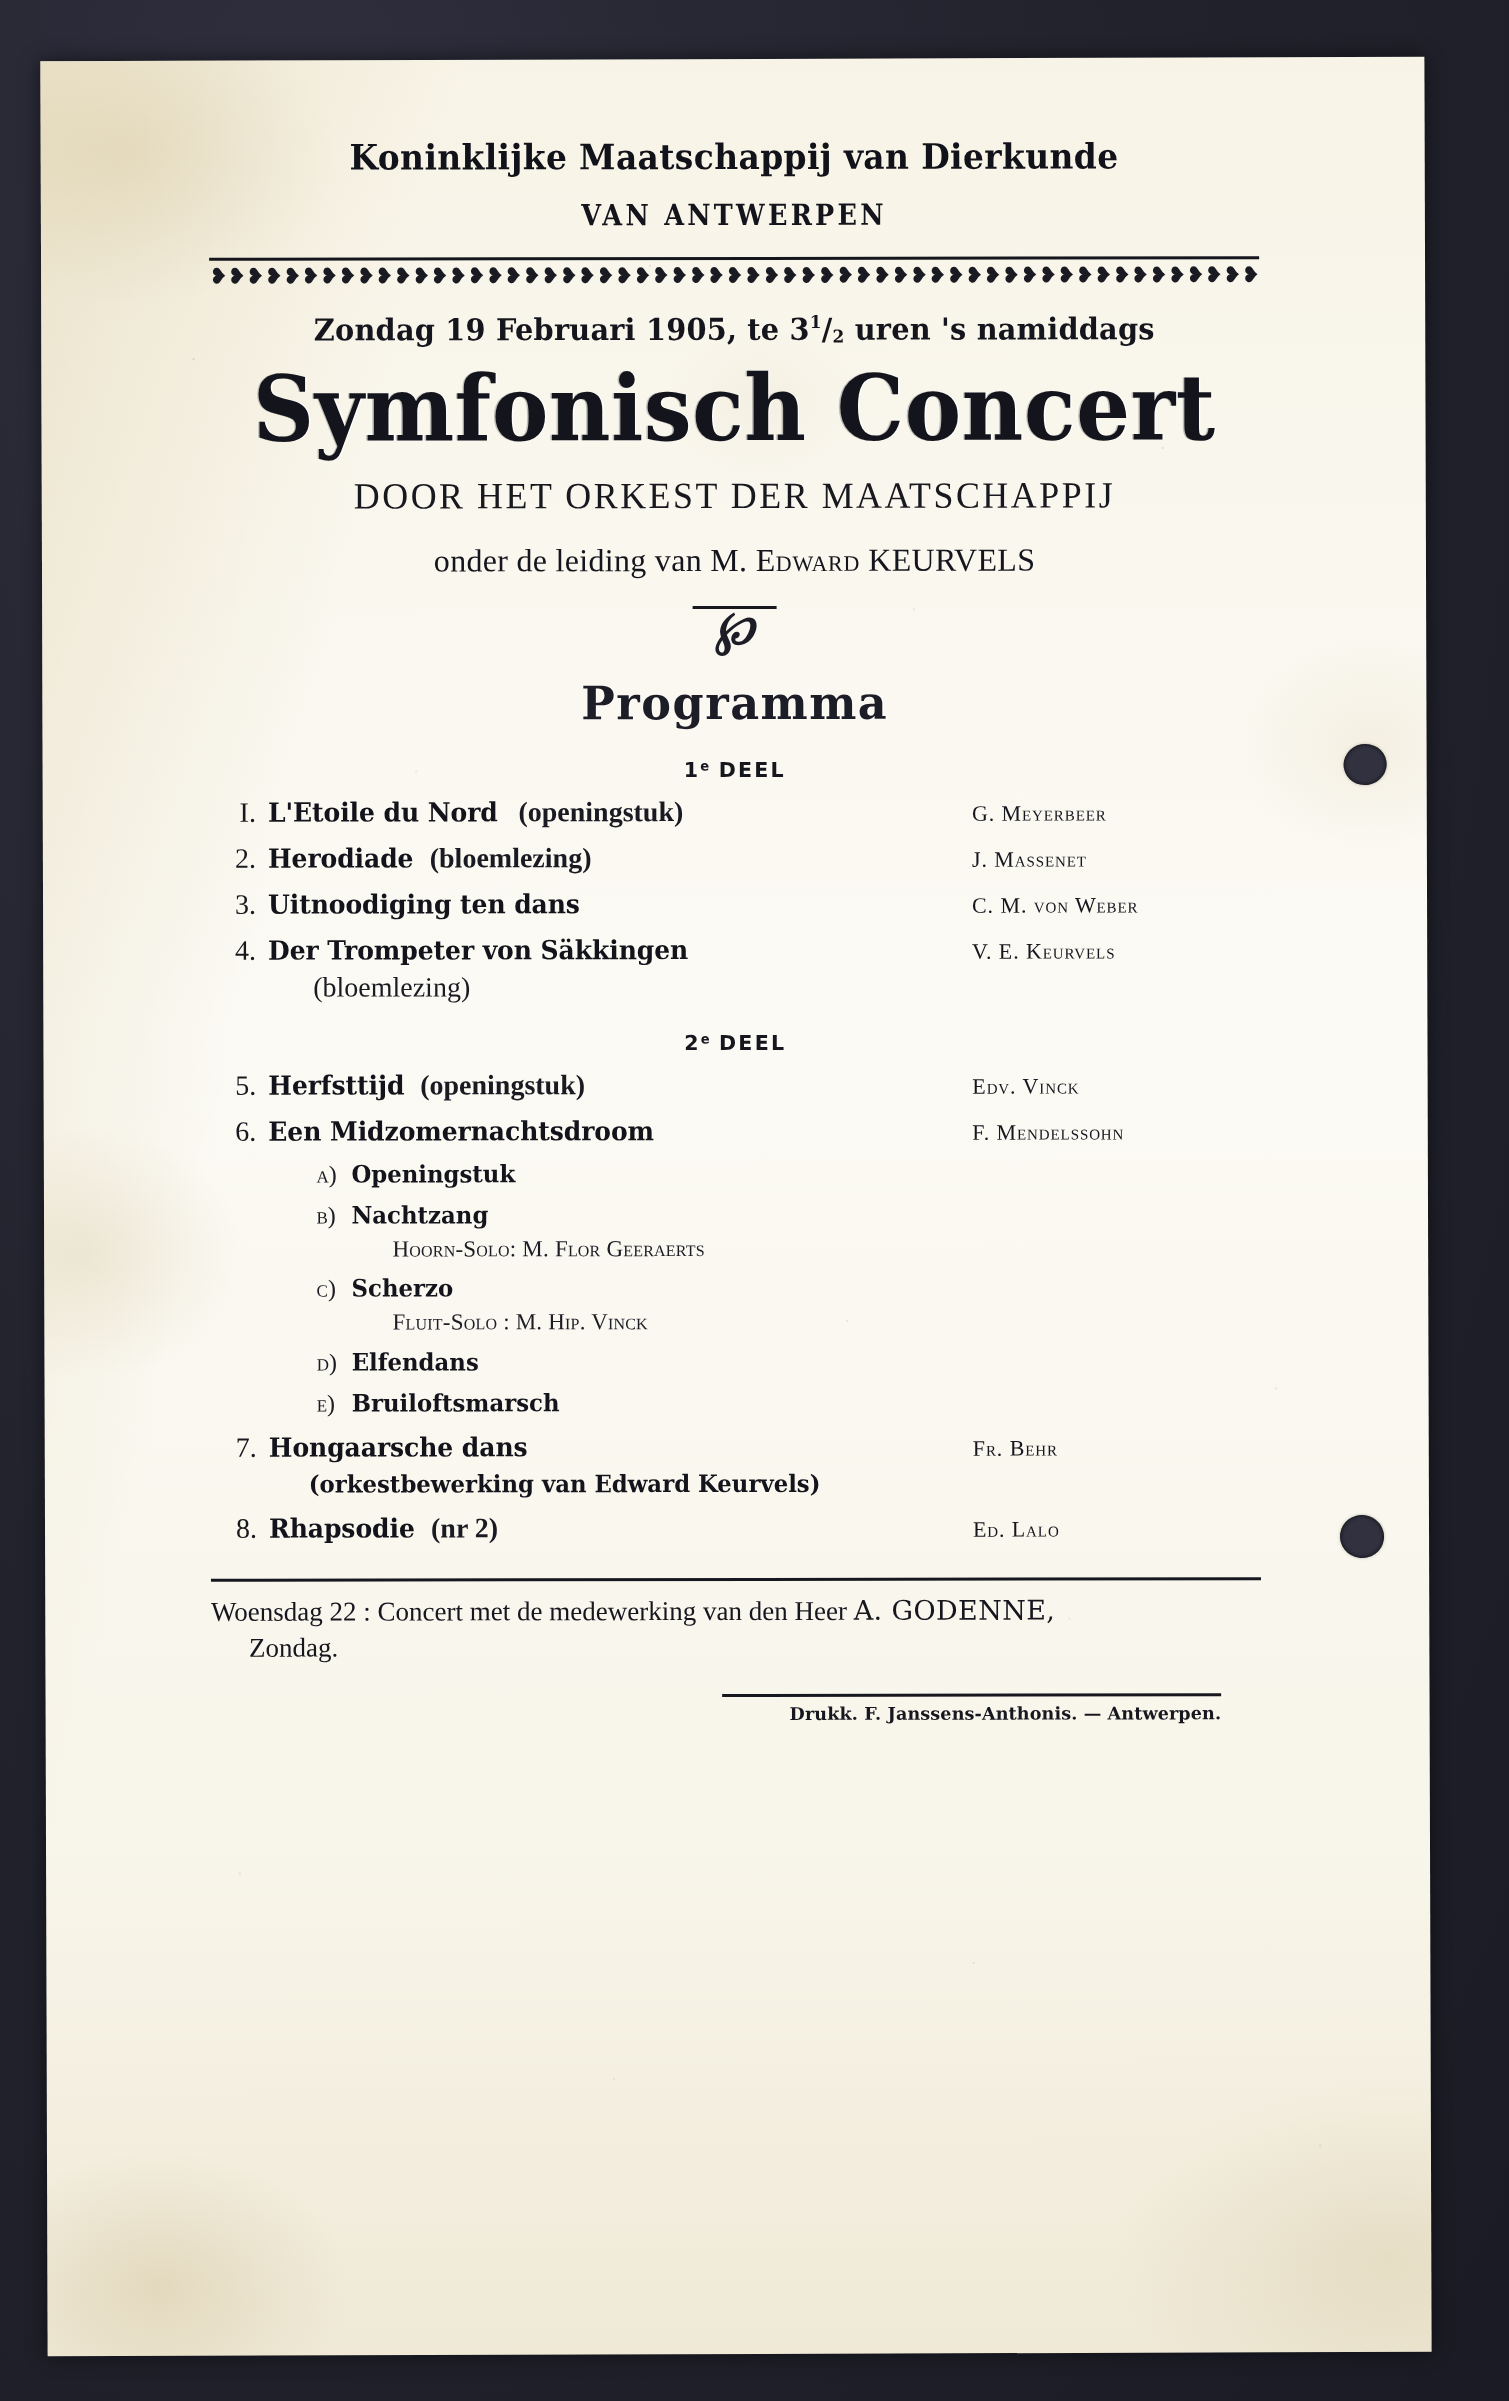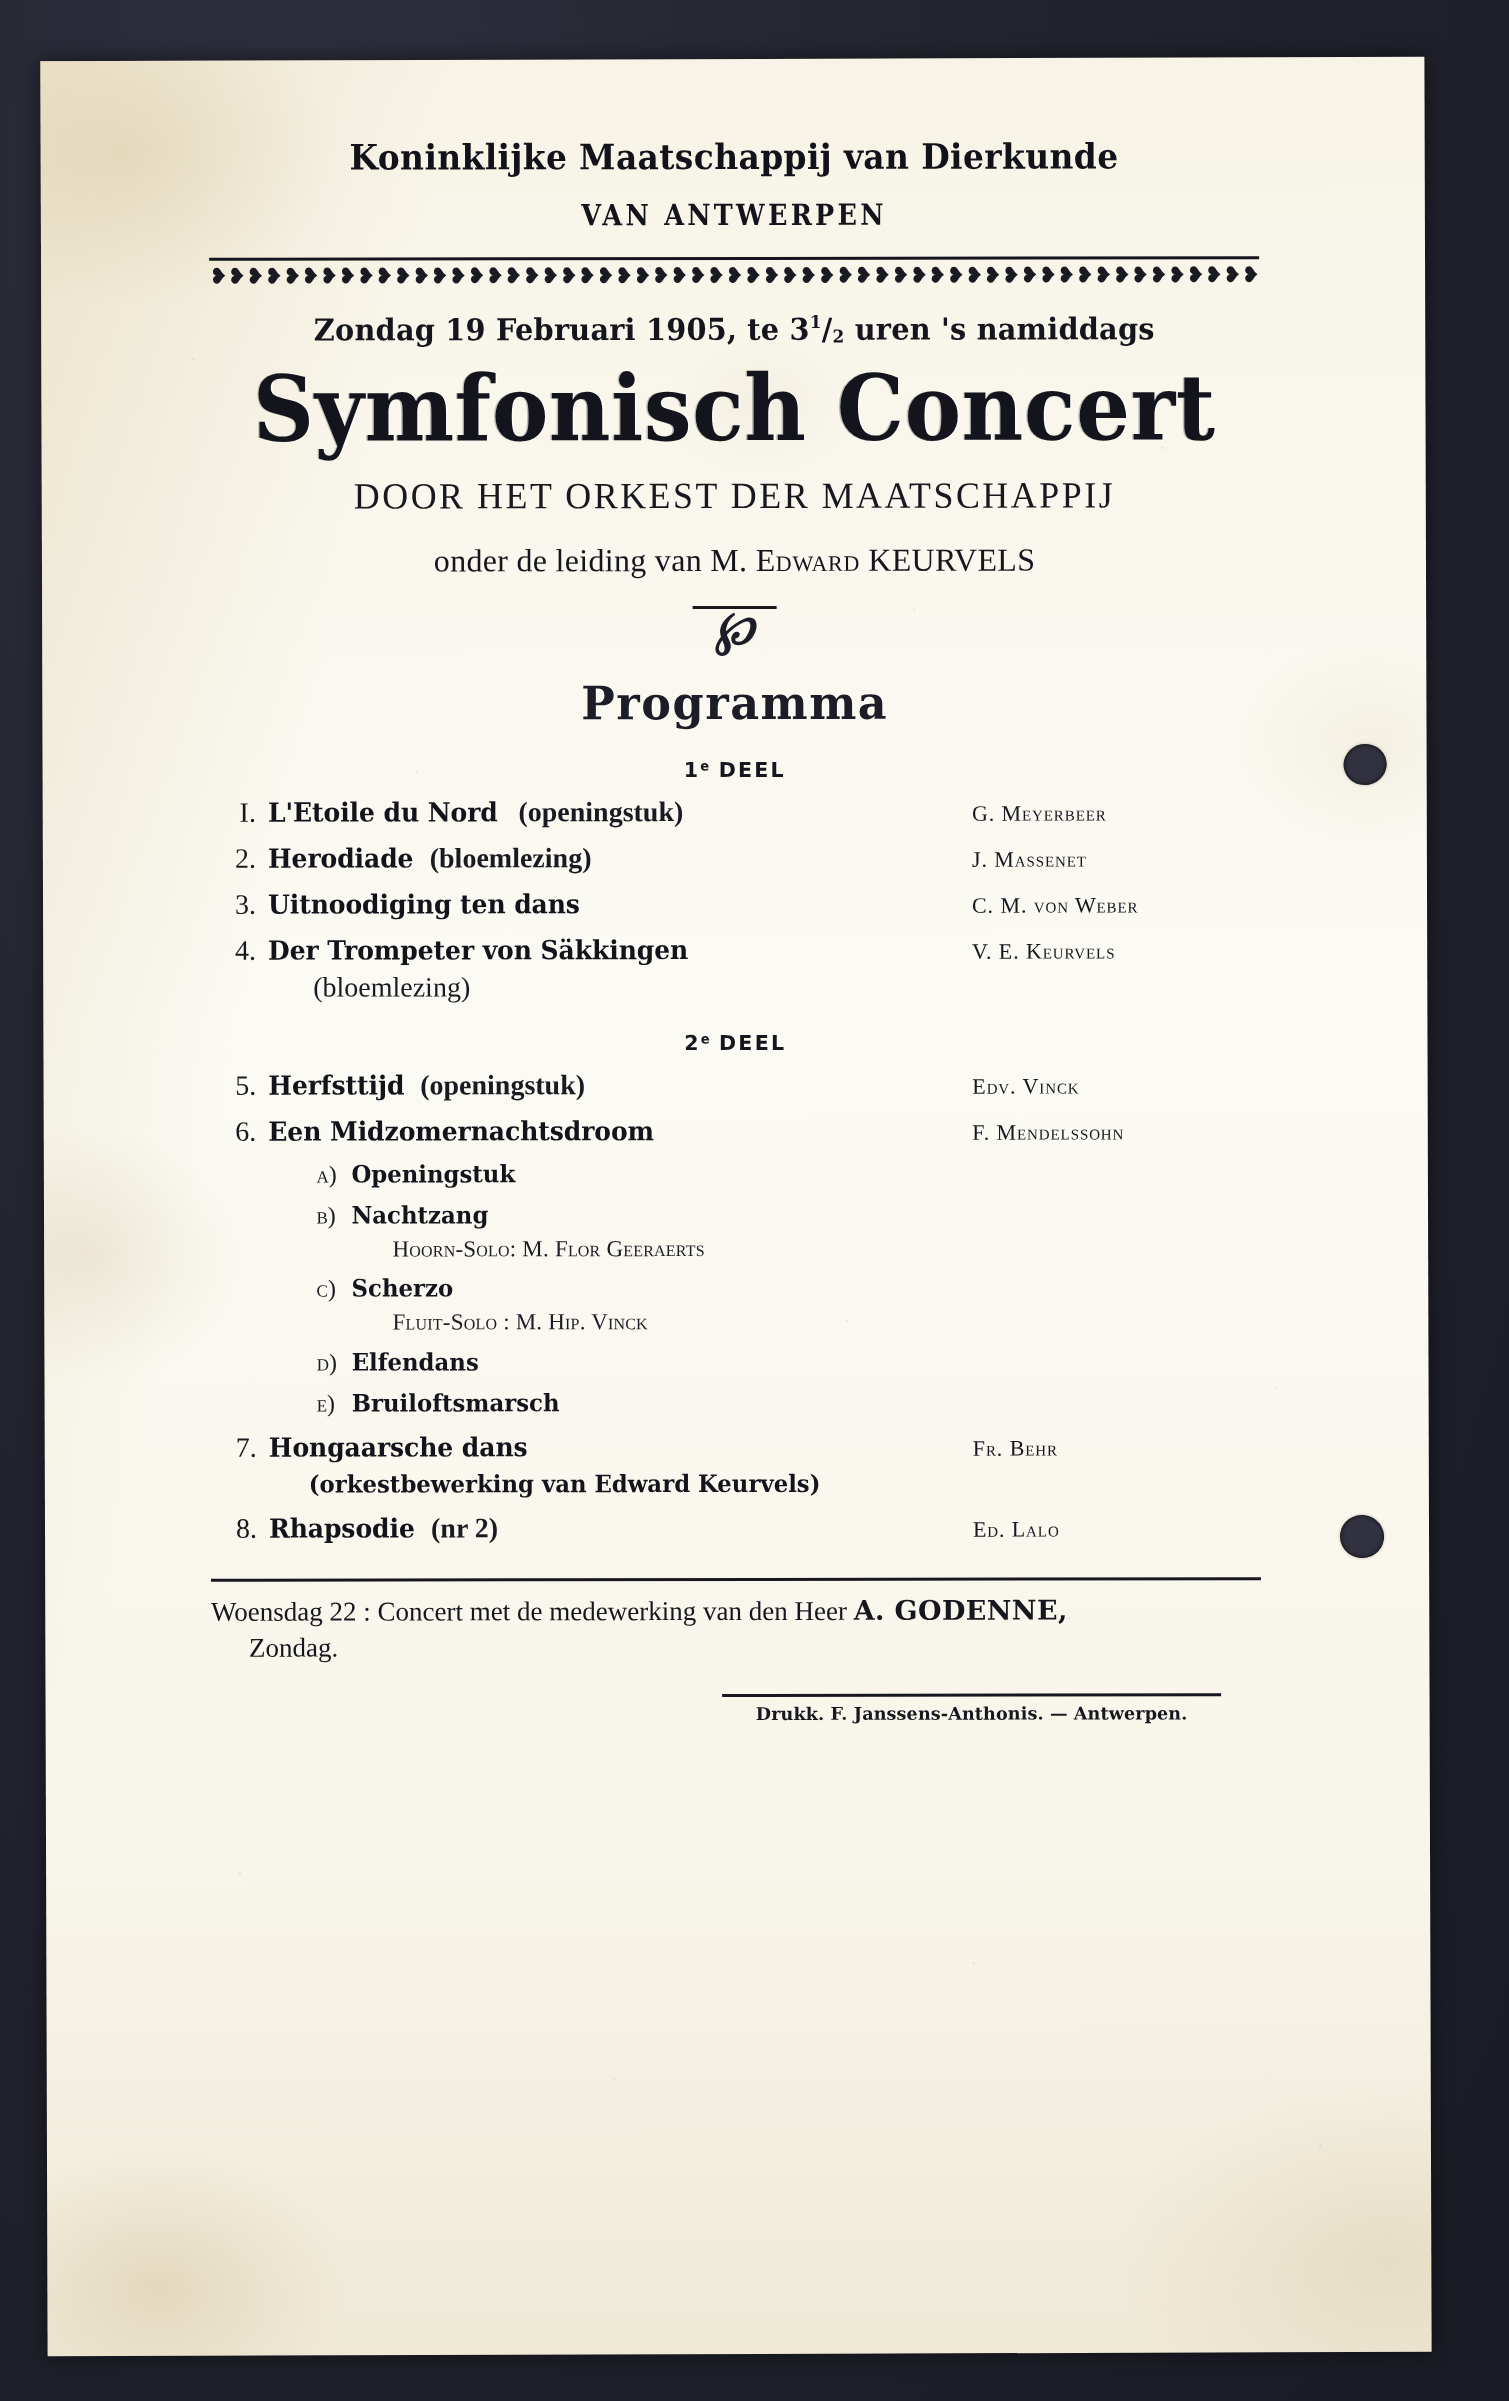--- a/index.html
+++ b/index.html
@@ -375,39 +375,39 @@
     width: 1050px;
     margin: 11.8px auto 0;
     font-family: "Liberation Serif", serif;
     font-size: 27px;
     line-height: 1.32;
     color: #16161e;
     text-align: left;
   }
   .footer-note b {
     font-family: "DejaVu Serif", serif;
-    font-weight: bold;
+    font-weight: normal;
     letter-spacing: 0.4px;
   }
   .footer-note .indent { display: inline-block; padding-left: 38px; }
 
   .printer-rule {
     width: 499px;
     height: 2.9px;
     background: #17171f;
     margin: 29px 0 0 auto;
     margin-right: 207px;
   }
   .printer-line {
     width: 499px;
     margin: 5.9px 207px 0 auto;
     font-family: "DejaVu Serif", serif;
     font-weight: bold;
     font-size: 17.6px;
-    text-align: center;
+    text-align: right;
     color: #17171f;
     letter-spacing: 0.1px;
   }
 </style>
 </head>
 <body>
 
 <div class="backdrop"></div>
 
 <div class="sheet">

